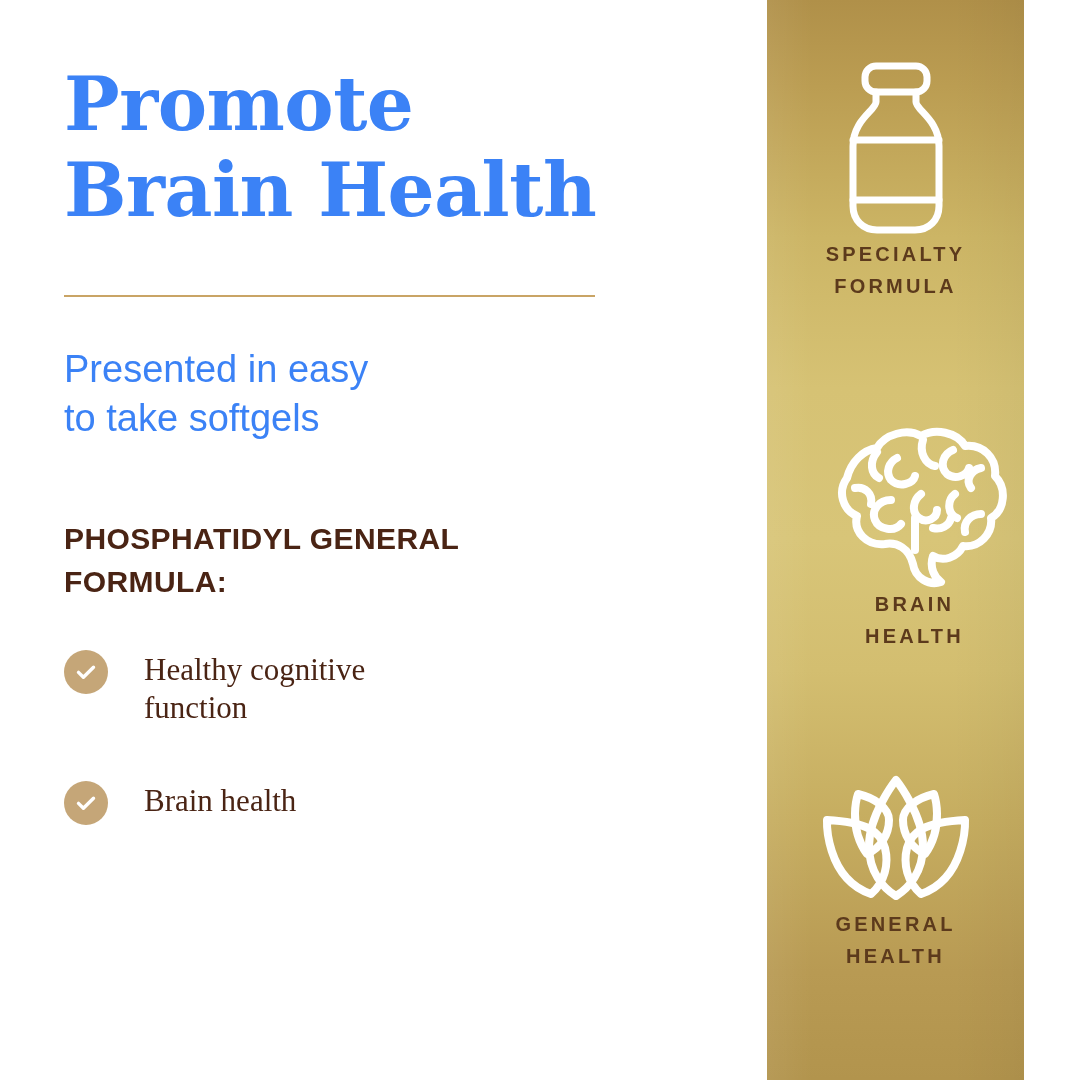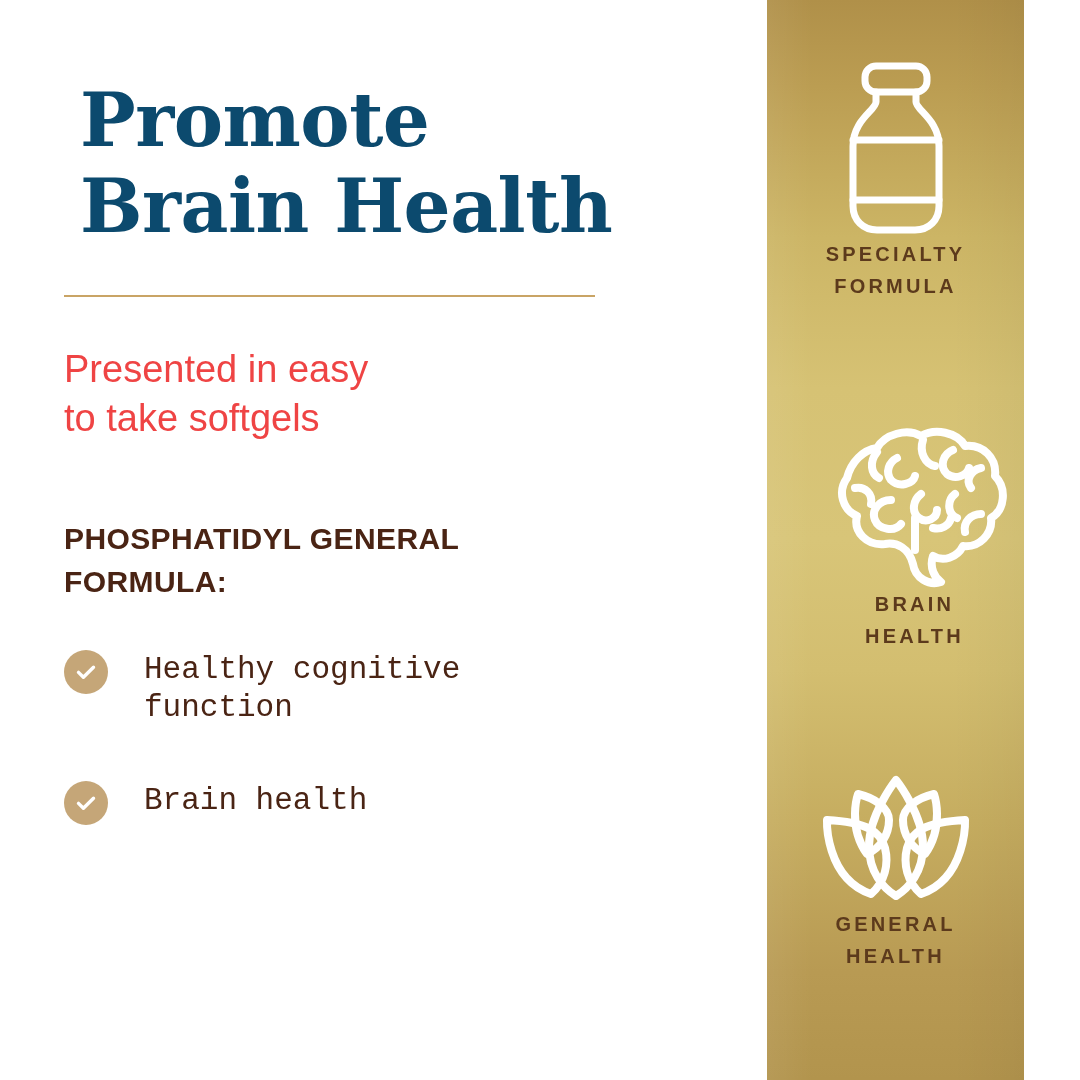--- a/index.html
+++ b/index.html
@@ -36,22 +36,22 @@
   .headline {
     position: absolute;
     left: 64px;
     top: 62px;
     width: 620px;
     font-family: "DejaVu Serif", "Liberation Serif", serif;
     font-weight: 700;
     font-size: 74px;
     line-height: 1.16;
     letter-spacing: -0.5px;
-    color: #0c4a6e;
-    margin: 16px;
+    color: #3b82f6;
+    margin: 0;
   }
   .headline-line { display: block; white-space: nowrap; }
 
   .rule {
     position: absolute;
     left: 64px;
     top: 295px;
     width: 531px;
     height: 2px;
     background: #c9a465;
@@ -60,21 +60,21 @@
   .subhead {
     position: absolute;
     left: 64px;
     top: 345px;
     width: 620px;
     font-family: "Liberation Sans", sans-serif;
     font-weight: 400;
     font-size: 38px;
     line-height: 1.30;
     letter-spacing: 0px;
-    color: #ef4444;
+    color: #3b82f6;
     margin: 0;
   }
   .subhead-line { display: block; white-space: nowrap; }
 
   .supports-title {
     position: absolute;
     left: 64px;
     top: 518px;
     width: 640px;
     font-family: "Liberation Sans", sans-serif;
@@ -108,21 +108,21 @@
     border-radius: 50%;
     background: #c5a678;
     display: flex;
     align-items: center;
     justify-content: center;
     margin-top: 2px;
   }
   .check-circle svg { display: block; }
   .benefit-text {
     margin-left: 36px;
-    font-family: Liberation Mono, monospace;
+    font-family: Liberation Serif, serif;
     font-weight: 400;
     font-size: 31px;
     line-height: 1.22;
     color: #4a2414;
     padding-top: 3px;
     max-width: 330px;
   }
 
   
   .gold-panel {

